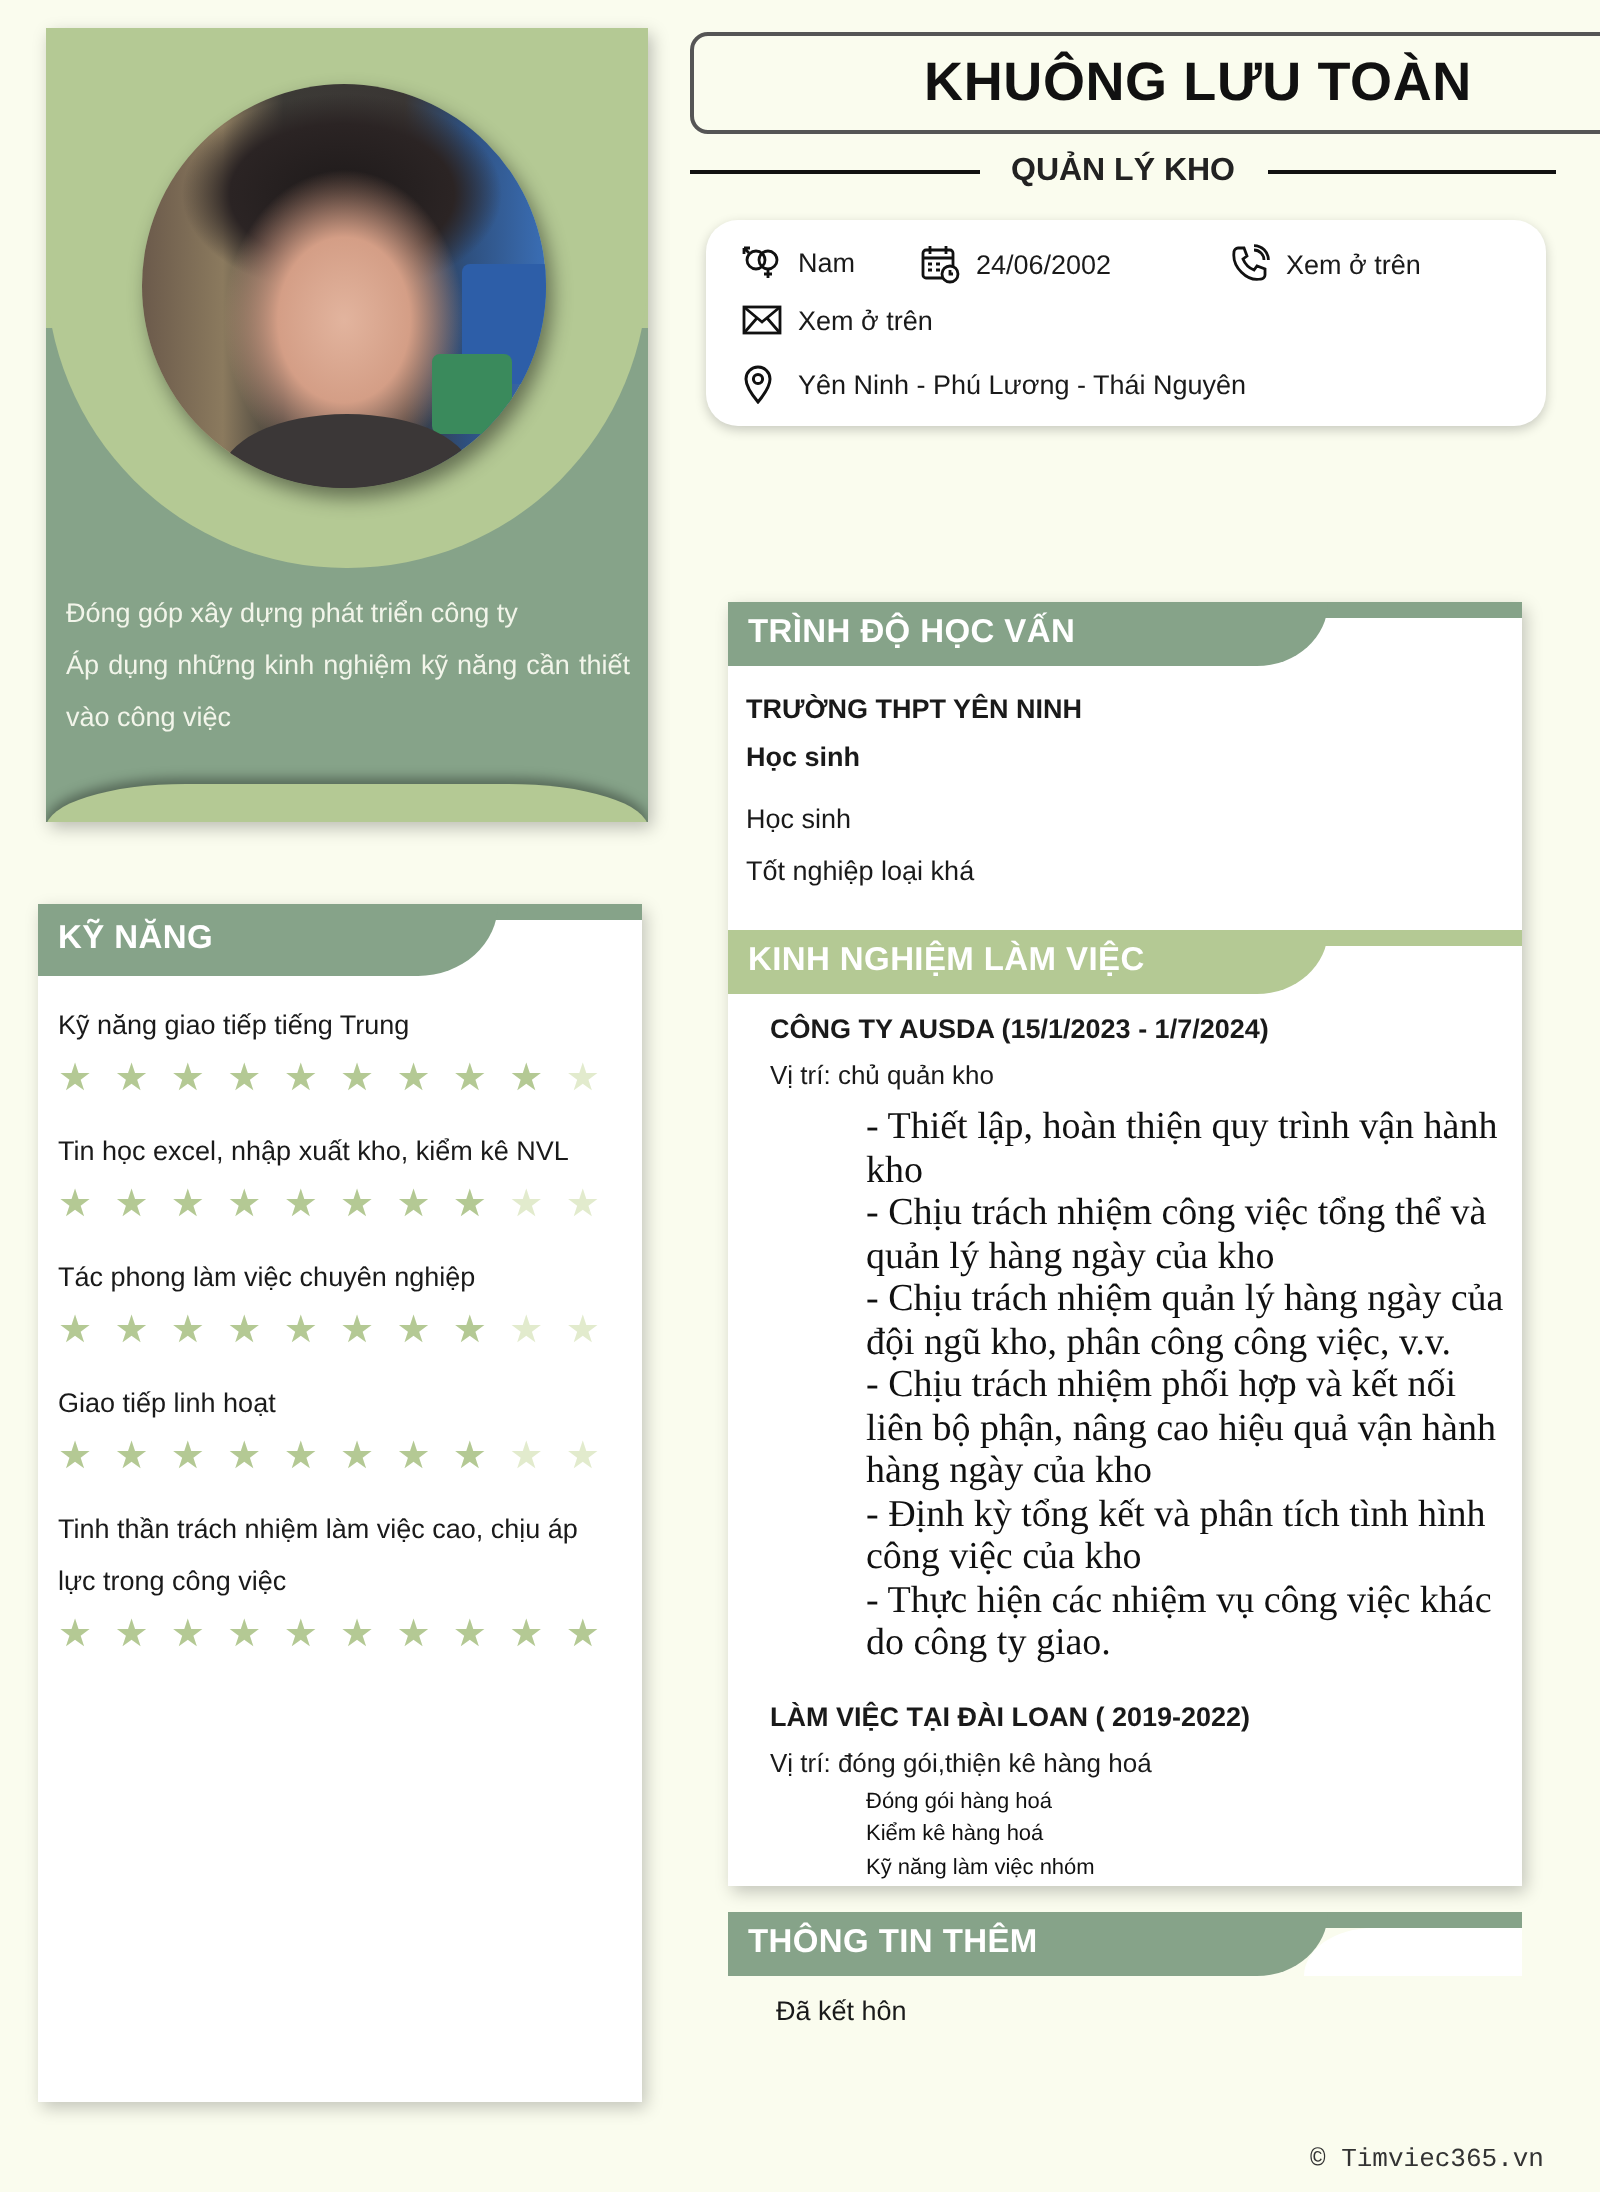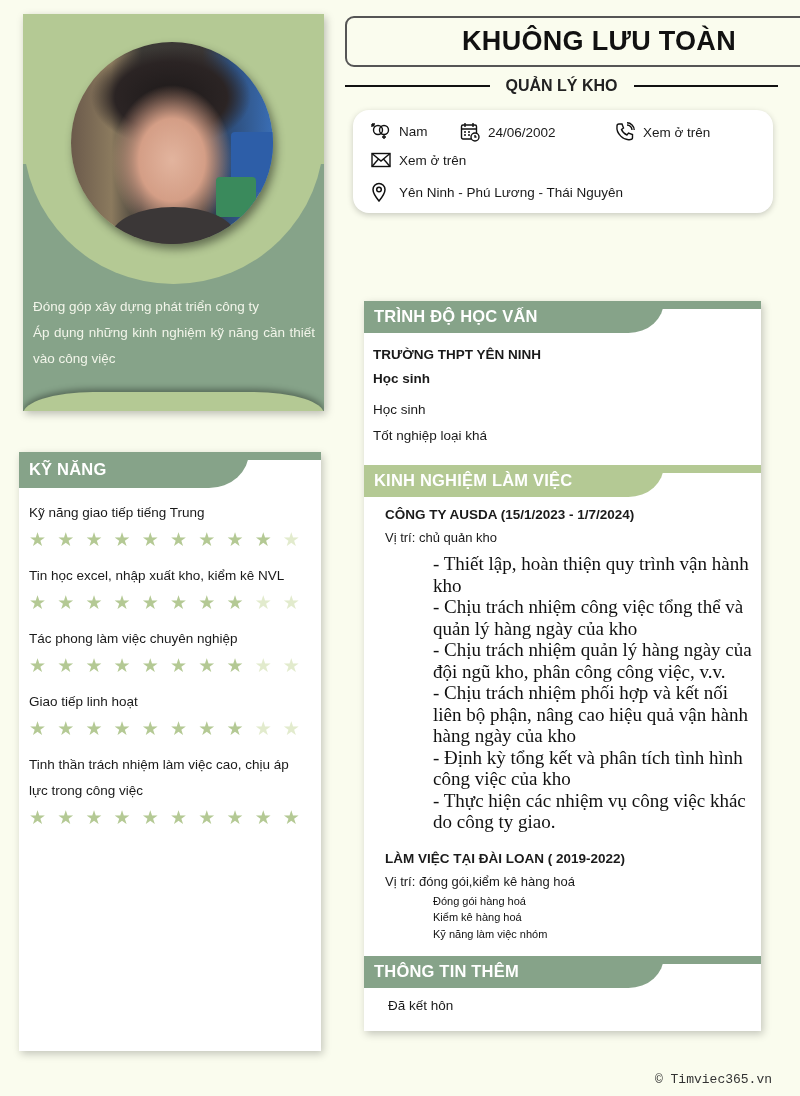--- a/index.html
+++ b/index.html
@@ -110,21 +110,21 @@
     background: #fff; border-radius: 16px;
     box-shadow: 0 2px 6px rgba(0,0,0,0.2);
   }
   .contact-item {
     position: absolute; display: flex; align-items: center; font-size: 13.5px; color: #1a1a1a;
   }
   .contact-item svg { margin-right: 8px; }
 
   
   .main-card {
-    position: absolute; left: 364px; top: 301px; width: 397px; height: 730px;
+    position: absolute; left: 364px; top: 301px; width: 397px; height: 642px;
     background: #fff;
     box-shadow: 2px 3px 8px rgba(0,0,0,0.22);
   }
   .main-card .section-head .title { font-size: 16.5px; }
   .edu { padding: 10px 9px 0 9px; }
   .bold-line { font-weight: bold; font-size: 13.5px; line-height: 24px; }
   .plain-line { font-size: 13.5px; line-height: 26px; }
   .exp { padding: 6px 9px 0 9px; margin-left: 12px; }
   .serif-block {
     font-family: "Liberation Serif", "DejaVu Serif", serif;
@@ -316,21 +316,21 @@
       <div>- Thiết lập, hoàn thiện quy trình vận hành kho</div>
       <div>- Chịu trách nhiệm công việc tổng thể và quản lý hàng ngày của kho</div>
       <div>- Chịu trách nhiệm quản lý hàng ngày của đội ngũ kho, phân công công việc, v.v.</div>
       <div>- Chịu trách nhiệm phối hợp và kết nối liên bộ phận, nâng cao hiệu quả vận hành hàng ngày của kho</div>
       <div>- Định kỳ tổng kết và phân tích tình hình công việc của kho</div>
       <div>- Thực hiện các nhiệm vụ công việc khác do công ty giao.</div>
     </div>
   </div>
   <div class="exp" style="padding-top:14px;">
     <div class="bold-line">LÀM VIỆC TẠI ĐÀI LOAN ( 2019-2022)</div>
-    <div class="plain-line" style="font-size:13px;line-height:22px;">Vị trí: đóng gói,kiểm kê hàng hoá</div>
+    <div class="plain-line" style="font-size:13px;line-height:22px;">Vị trí: đóng gói,thiện kê hàng hoá</div>
     <div class="sans-block">
       <div>Đóng gói hàng hoá</div>
       <div>Kiểm kê hàng hoá</div>
       <div>Kỹ năng làm việc nhóm</div>
     </div>
   </div>
 
   <div class="section-head" style="margin-top:14px;height:32px;">
     <div class="band" style="background:#86a389;"></div>
     <div class="main" style="width:300px;height:32px;background:#86a389;"></div>

